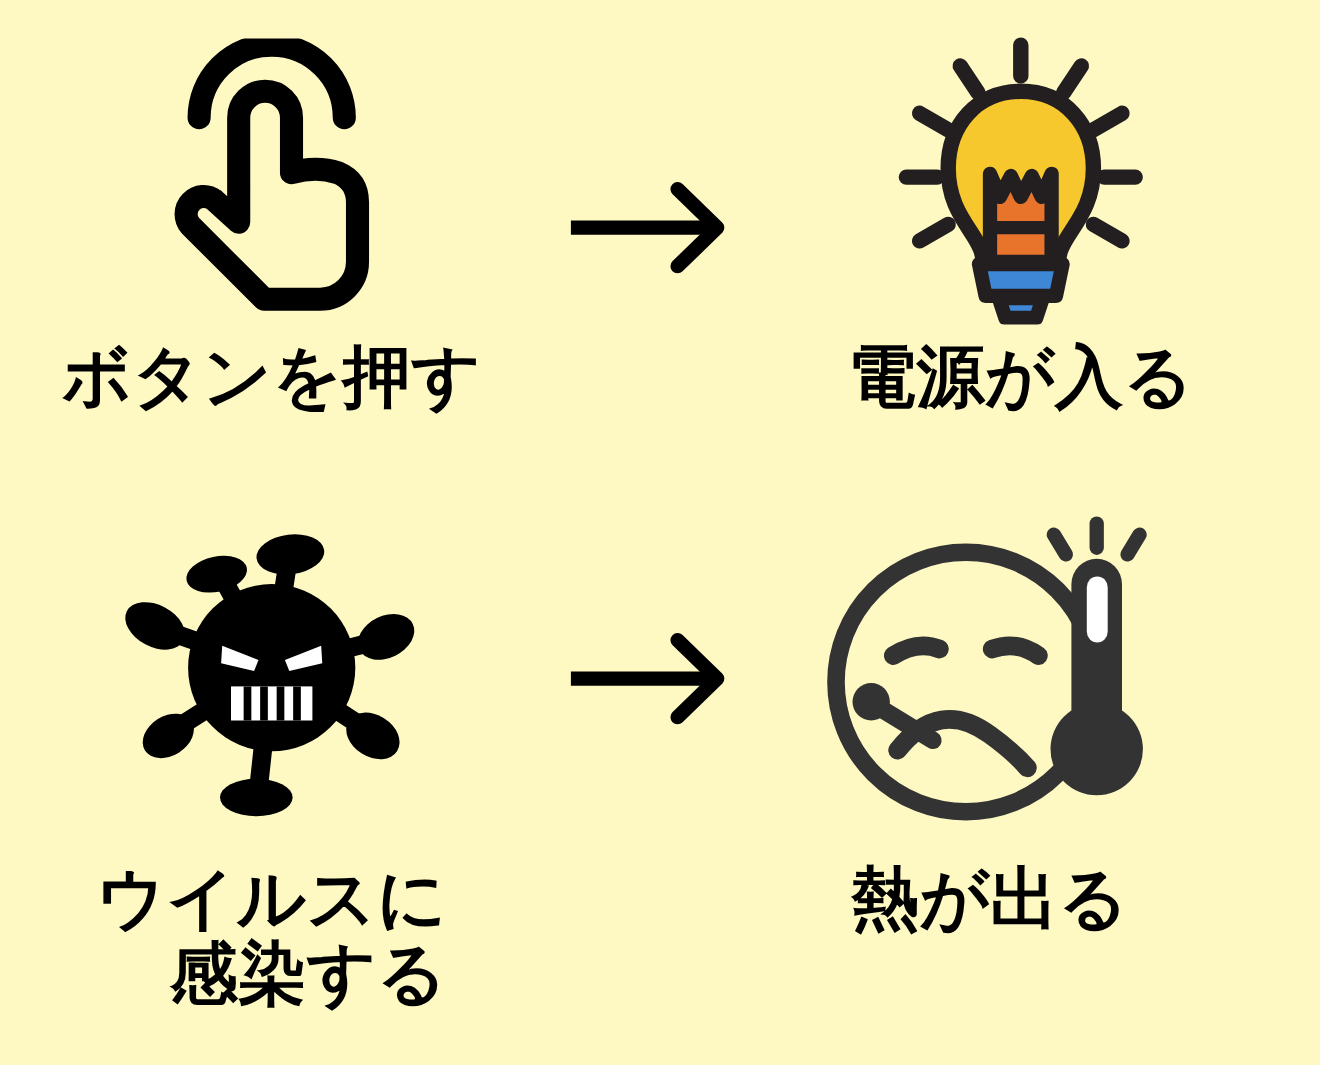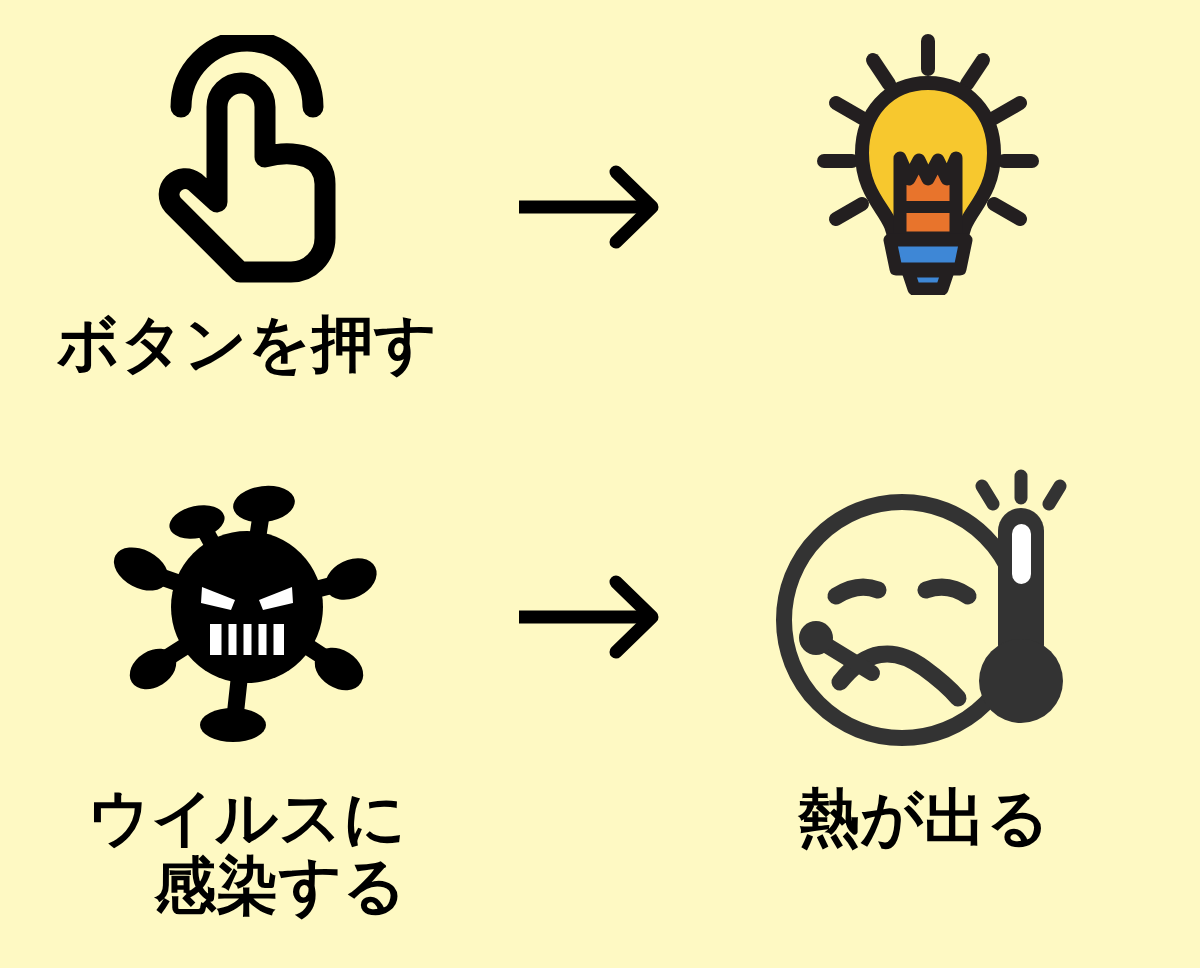--- a/index.html
+++ b/index.html
@@ -40,21 +40,21 @@
     letter-spacing: 0.005em;
     white-space: pre-line;
     font-size: 62px;
     font-family: "Liberation Sans", "DejaVu Sans", sans-serif;
   }
 
   
   .cell-tap    { left: 47px;  top: 30px;  width: 400px; }
   .cell-bulb   { left: 748px; top: 30px;  width: 360px; }
   .cell-virus  { left: 47px;  top: 462px; width: 400px; }
-  .cell-fever  { left: 744px; top: 462px; width: 360px; }
+  .cell-fever  { left: 720px; top: 462px; width: 360px; }
 
   .cell-tap   .icon-box { height: 268px; }
   .cell-bulb  .icon-box { height: 268px; }
   .cell-virus .icon-box { height: 300px; }
   .cell-fever .icon-box { height: 300px; }
 
   .cell-tap   .caption { margin-top: 12px; }
   .cell-bulb  .caption { margin-top: 12px; }
   .cell-virus .caption { margin-top: 22px; text-align: right; }
   .cell-fever .caption { margin-top: 22px; }
@@ -131,20 +131,21 @@
                  c0 -39 -26 -70 -66 -70 Z" fill="#F7C82E" stroke="#231F20" stroke-width="14" stroke-linejoin="round"></path>
 
         <path d="M84 125 L93 146 L103 127 L112 146 L122 127 L131 146 L140 125
                  L140 205 L84 205 Z" fill="#E8742C" stroke="#231F20" stroke-width="13" stroke-linejoin="round"></path>
         <line x1="84" y1="174" x2="140" y2="174" stroke="#231F20" stroke-width="12"></line>
 
         <path d="M74 207 L150 207 L144 236 L80 236 Z" fill="#3E87D6" stroke="#231F20" stroke-width="13" stroke-linejoin="round"></path>
         <path d="M92 238 L132 238 L126 256 L98 256 Z" fill="#3E87D6" stroke="#231F20" stroke-width="13" stroke-linejoin="round"></path>
       </svg>
     </div>
+    <div class="caption">電源が入る</div>
   </div>
 
   <div class="cell cell-virus">
     <div class="icon-box">
       <svg width="280" height="290" viewBox="0 0 280 290" aria-hidden="true">
         <g fill="#000000">
 
           <g stroke="#000000" stroke-width="17" stroke-linecap="round">
             <line x1="140" y1="140" x2="155" y2="42"></line>
             <line x1="140" y1="140" x2="95" y2="58"></line>

